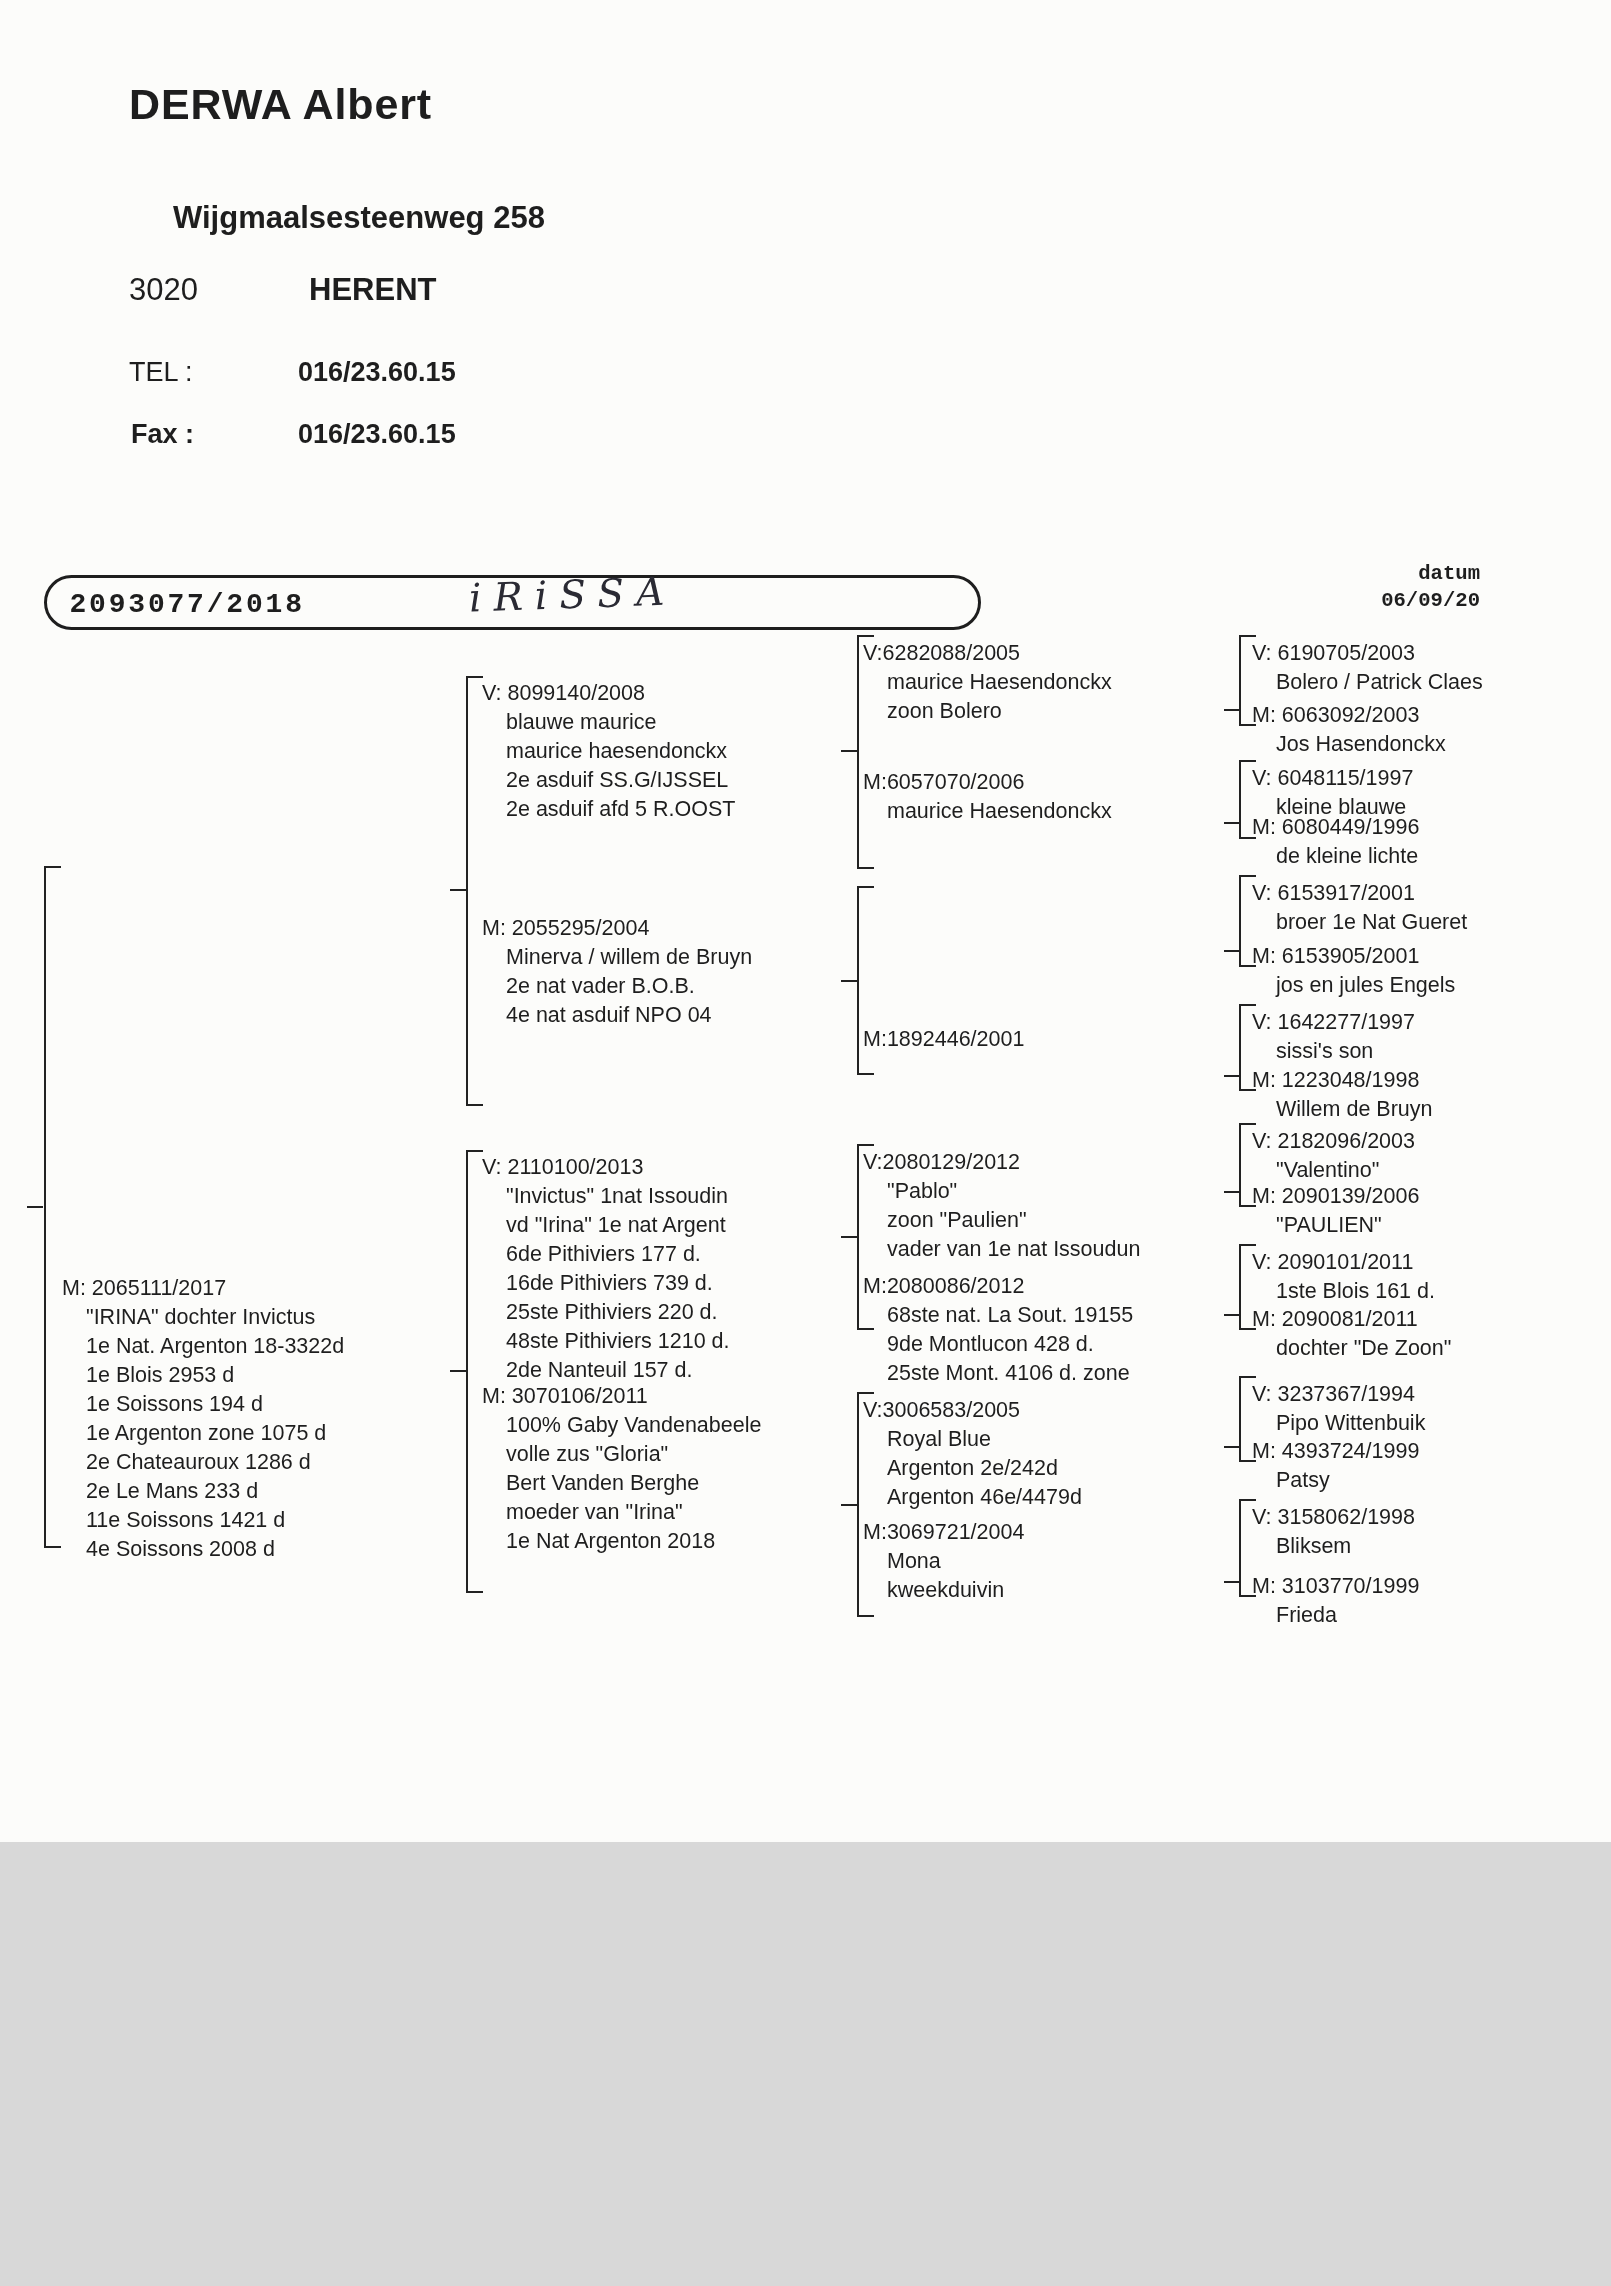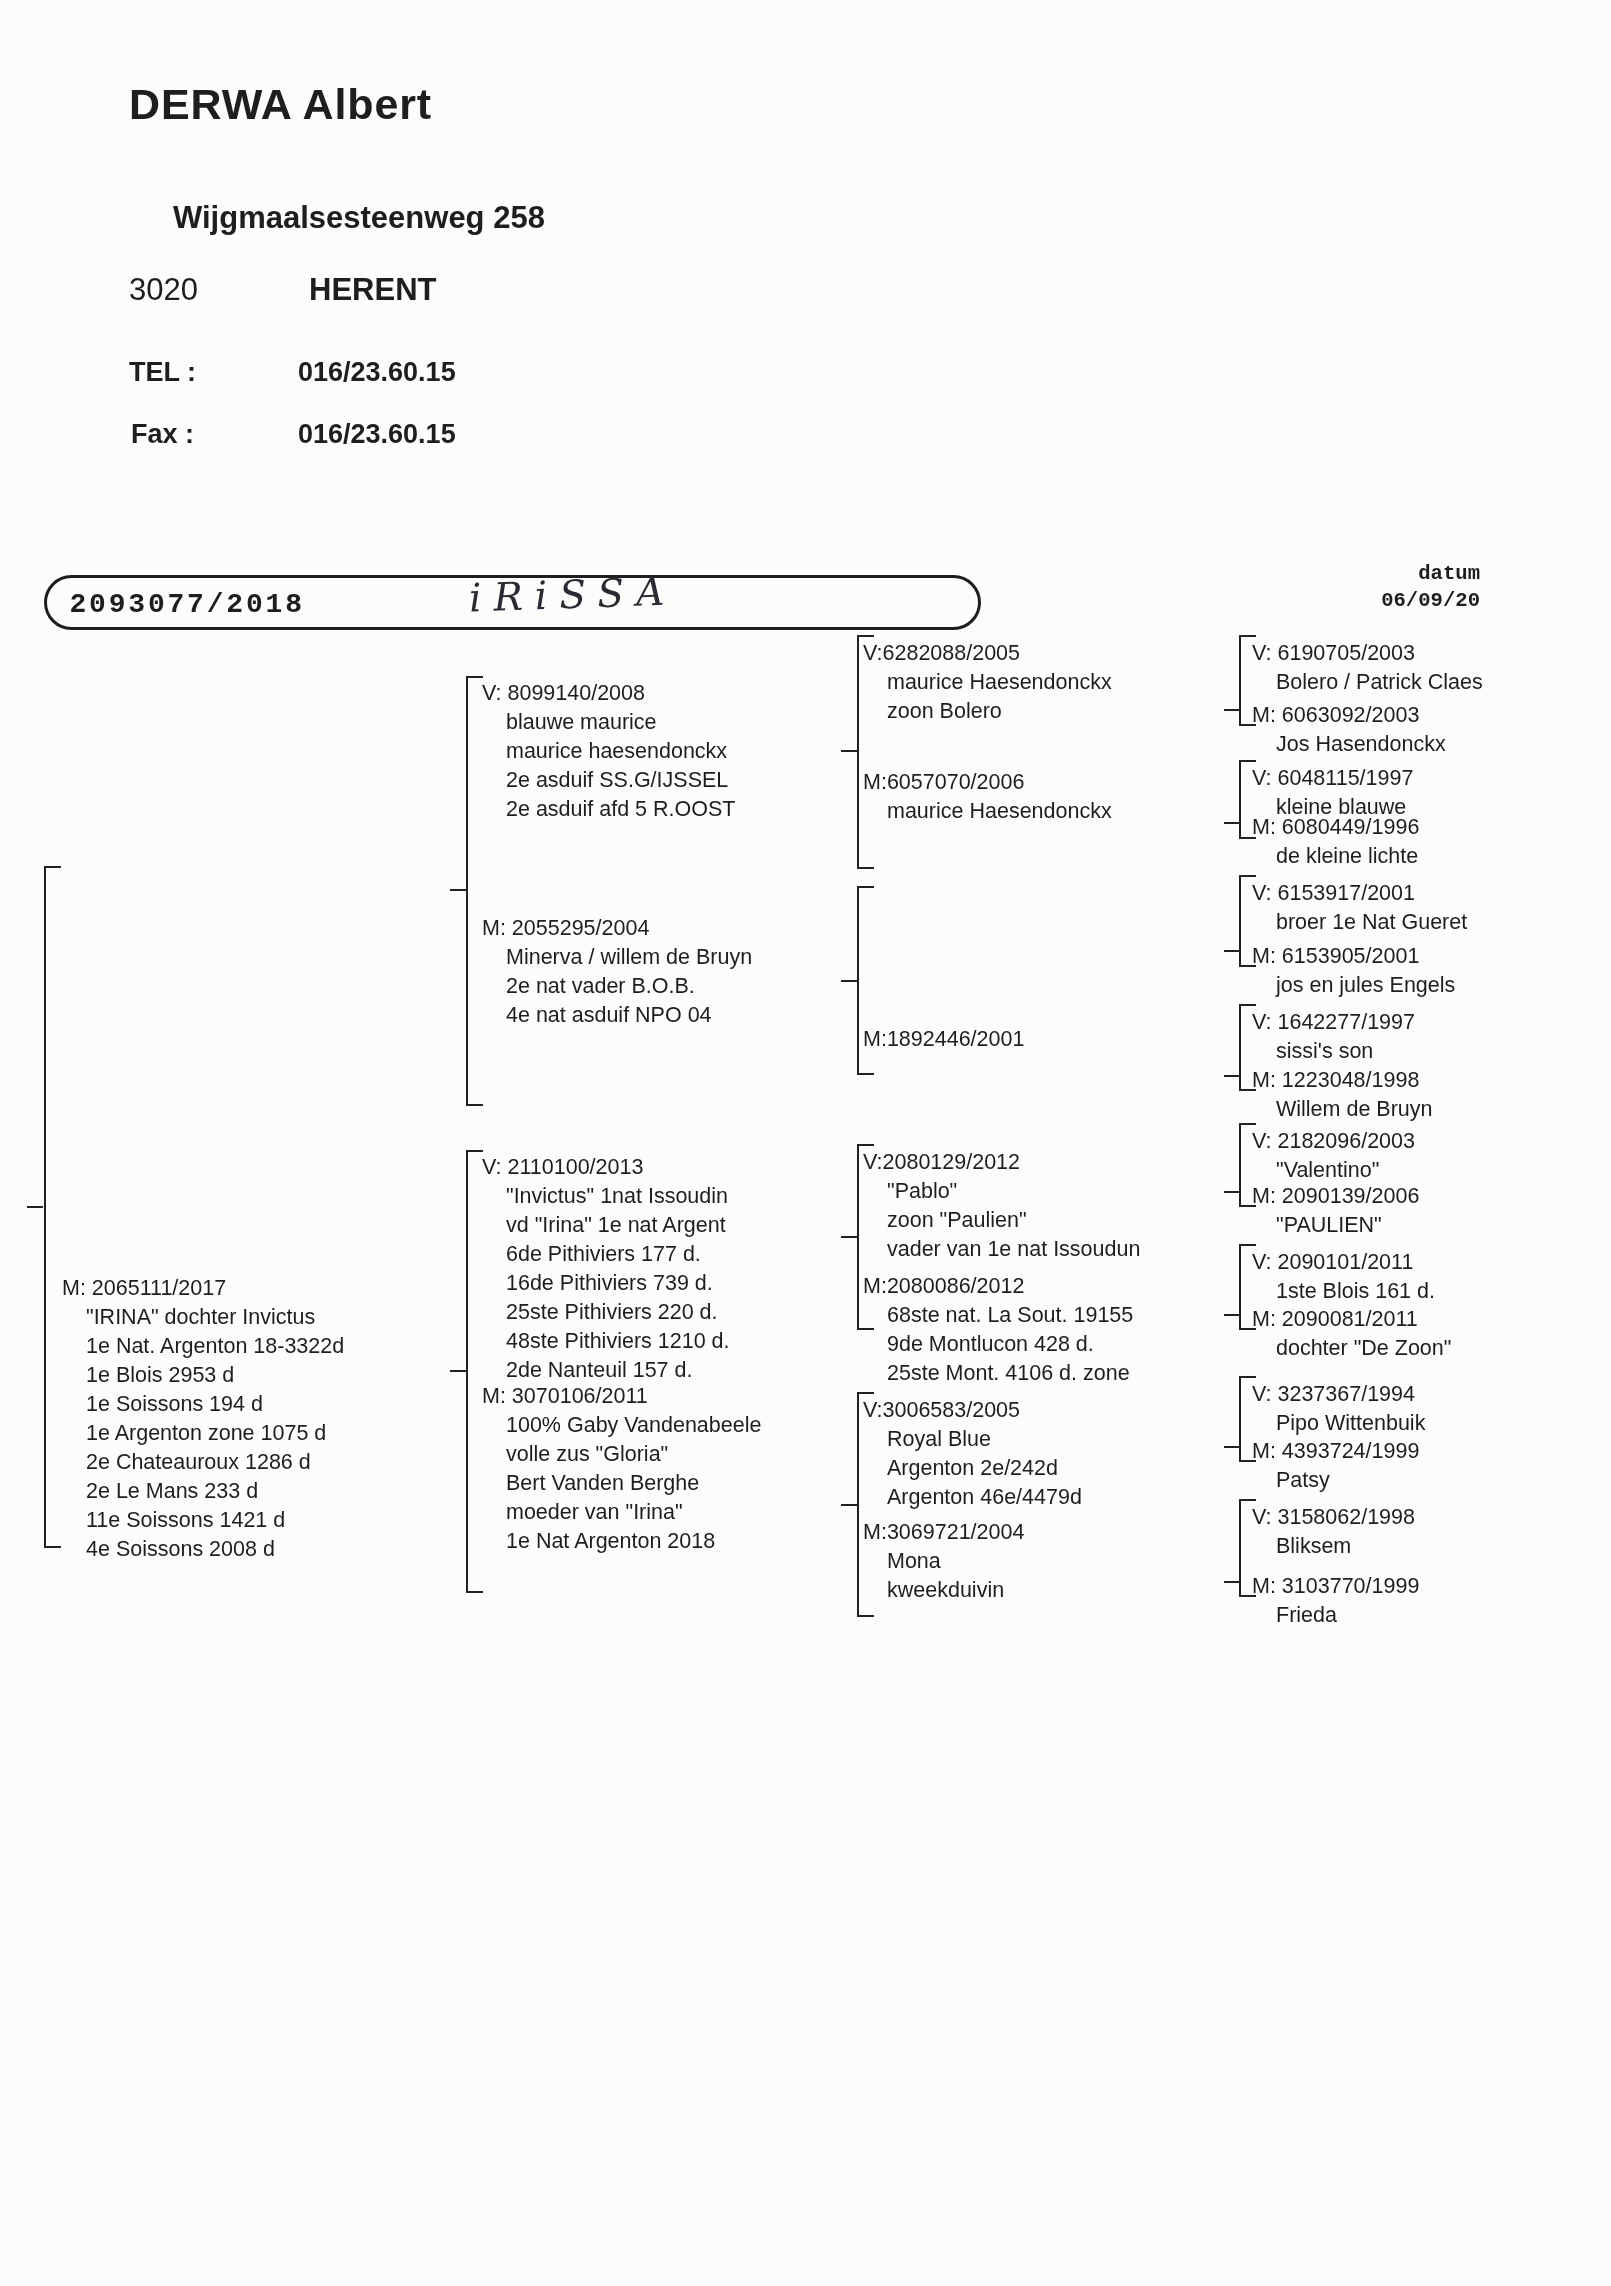--- a/index.html
+++ b/index.html
@@ -1,28 +1,28 @@
 <!DOCTYPE html>
 <html style="font-size:15px"><head>
 <meta charset="utf-8">
 <style>
   * { margin:0; padding:0; box-sizing:border-box; }
   html,body { background:#d8d8d8; }
   body { font-family:"Liberation Sans", sans-serif; }
   .page {
-    position:relative; width:1611px; height:2286px;
+    position:relative; width:1611px; height:1842px;
     background:#fcfcfa; color:#1e1e1e; overflow:hidden;
     box-shadow:0 0 7.5px rgba(0,0,0,.25);
   }
   
   .hdr-name   { position:absolute; left:129px; top:80px;  font-size:43px; font-weight:bold; letter-spacing:0.9px; }
   .hdr-street { position:absolute; left:129px; top:200px; font-size:31px; font-weight:bold;margin-left:44px; }
   .hdr-postal { position:absolute; left:129px; top:272px; font-size:31px; font-weight:normal; }
   .hdr-city   { position:absolute; left:309px; top:272px; font-size:31px; font-weight:bold; }
-  .hdr-tel-label { position:absolute; left:129px; top:357px; font-size:27px; font-weight:bold; }
+  .hdr-tel-label { position:absolute; left:129px; top:357px; font-size:27px; font-weight:normal; }
   .hdr-tel-value { position:absolute; left:298px; top:357px; font-size:27px; font-weight:bold; }
   .hdr-fax-label { position:absolute; left:131px; top:419px; font-size:27px; font-weight:bold; }
   .hdr-fax-value { position:absolute; left:298px; top:419px; font-size:27px; font-weight:bold; }
   
   .ringbox {
     position:absolute; left:44px; top:575px; width:937px; height:55px;
     border:3.3px solid #1e1e1e; border-radius:28px;
   }
   .ring-number {
     position:absolute; left:22.5px; top:11.2px;

